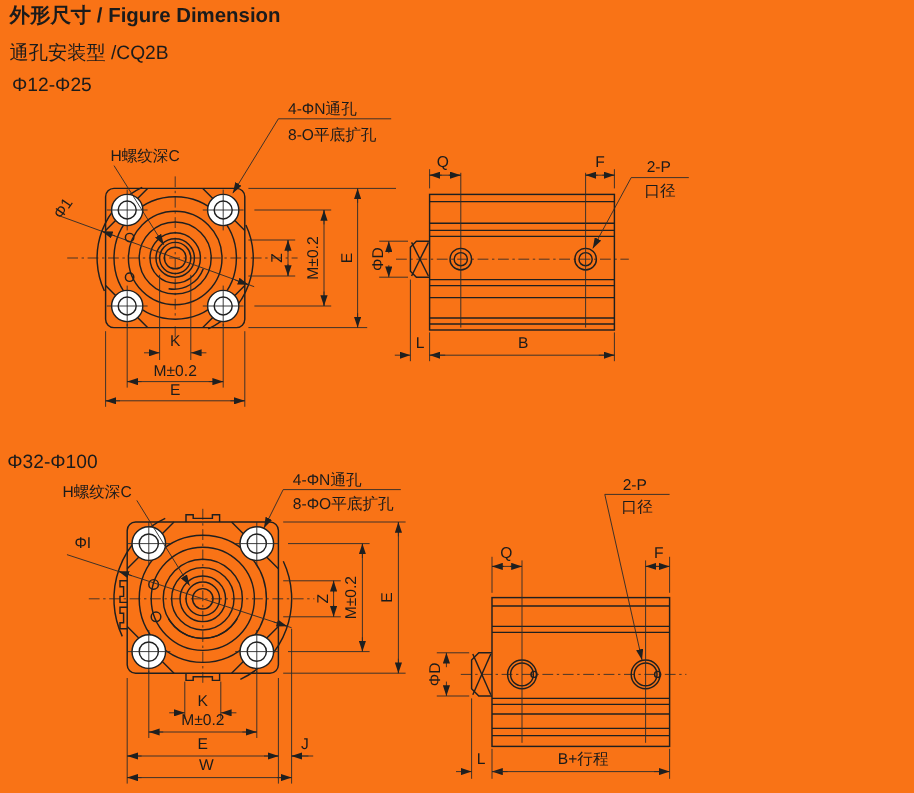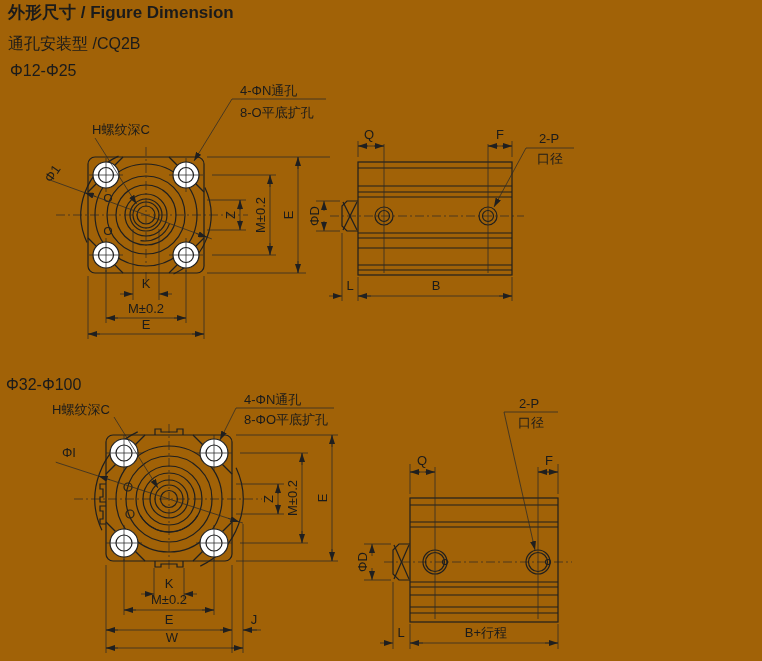--- a/index.html
+++ b/index.html
@@ -1,16 +1,16 @@
 <!DOCTYPE html>
 <html><head>
 <meta charset="utf-8">
 <style>
   html,body{margin:0;padding:0;background:#ffffff;}
-  .stage{position:relative;width:762px;height:661px;background:#a16207;overflow:hidden;}
+  .stage{position:relative;width:762px;height:661px;background:#f97316;overflow:hidden;}
   svg{display:block;}
   text{font-family:"Liberation Sans","DejaVu Sans",sans-serif;fill:#1b1b1b;}
   .hd{font-size:17px;font-weight:bold;}
   .sub{font-size:16px;}
   .rng{font-size:16px;}
   .d{font-size:13px;}
   .ol{stroke:#1f1f1f;stroke-width:1.2;fill:none;}
   .olw{stroke:#1f1f1f;stroke-width:1.2;fill:#ffffff;}
   .th{stroke:#2a2a2a;stroke-width:0.75;fill:none;}
   .cl{stroke:#2a2a2a;stroke-width:0.7;fill:none;stroke-dasharray:9 3 2 3;}

